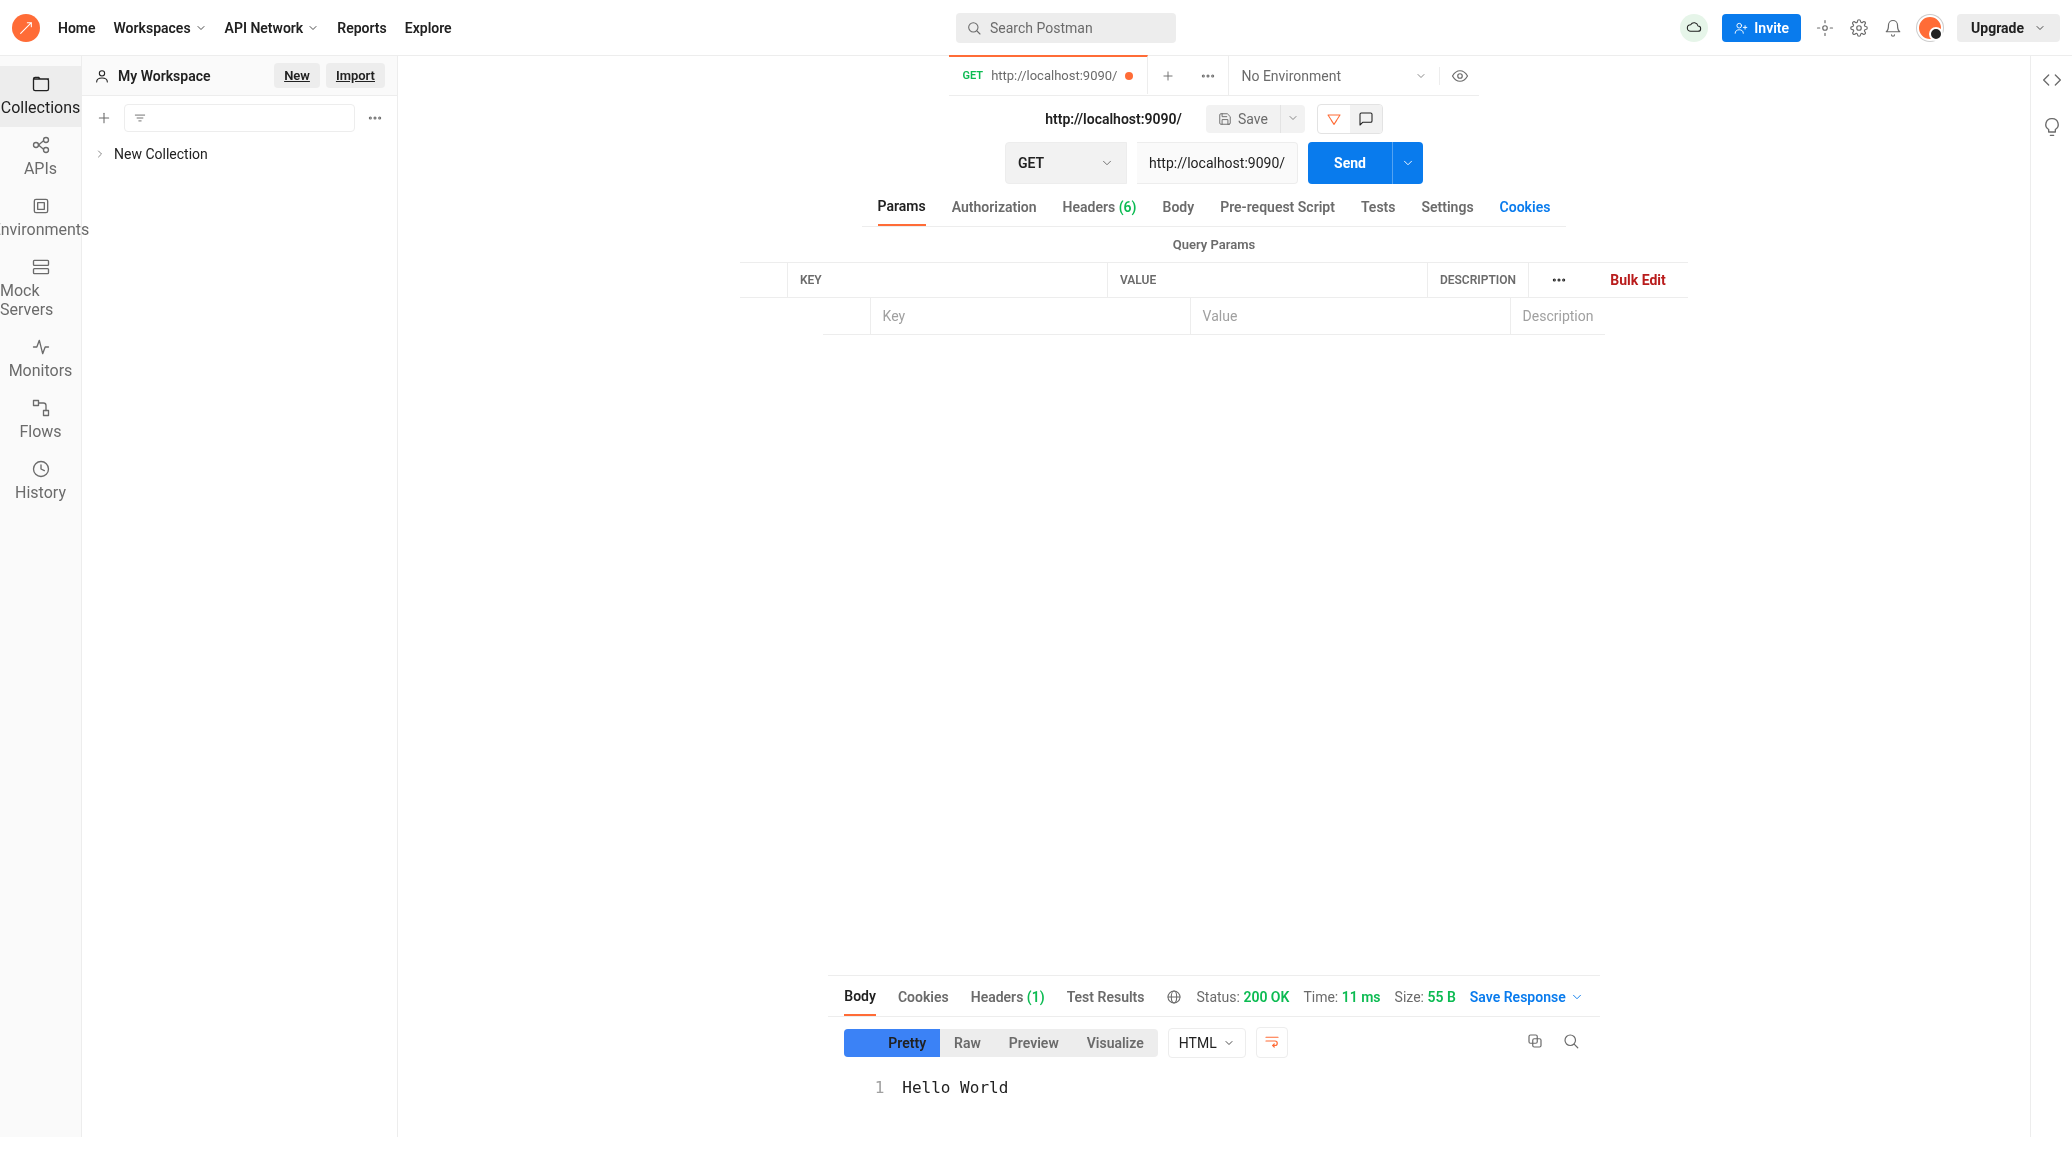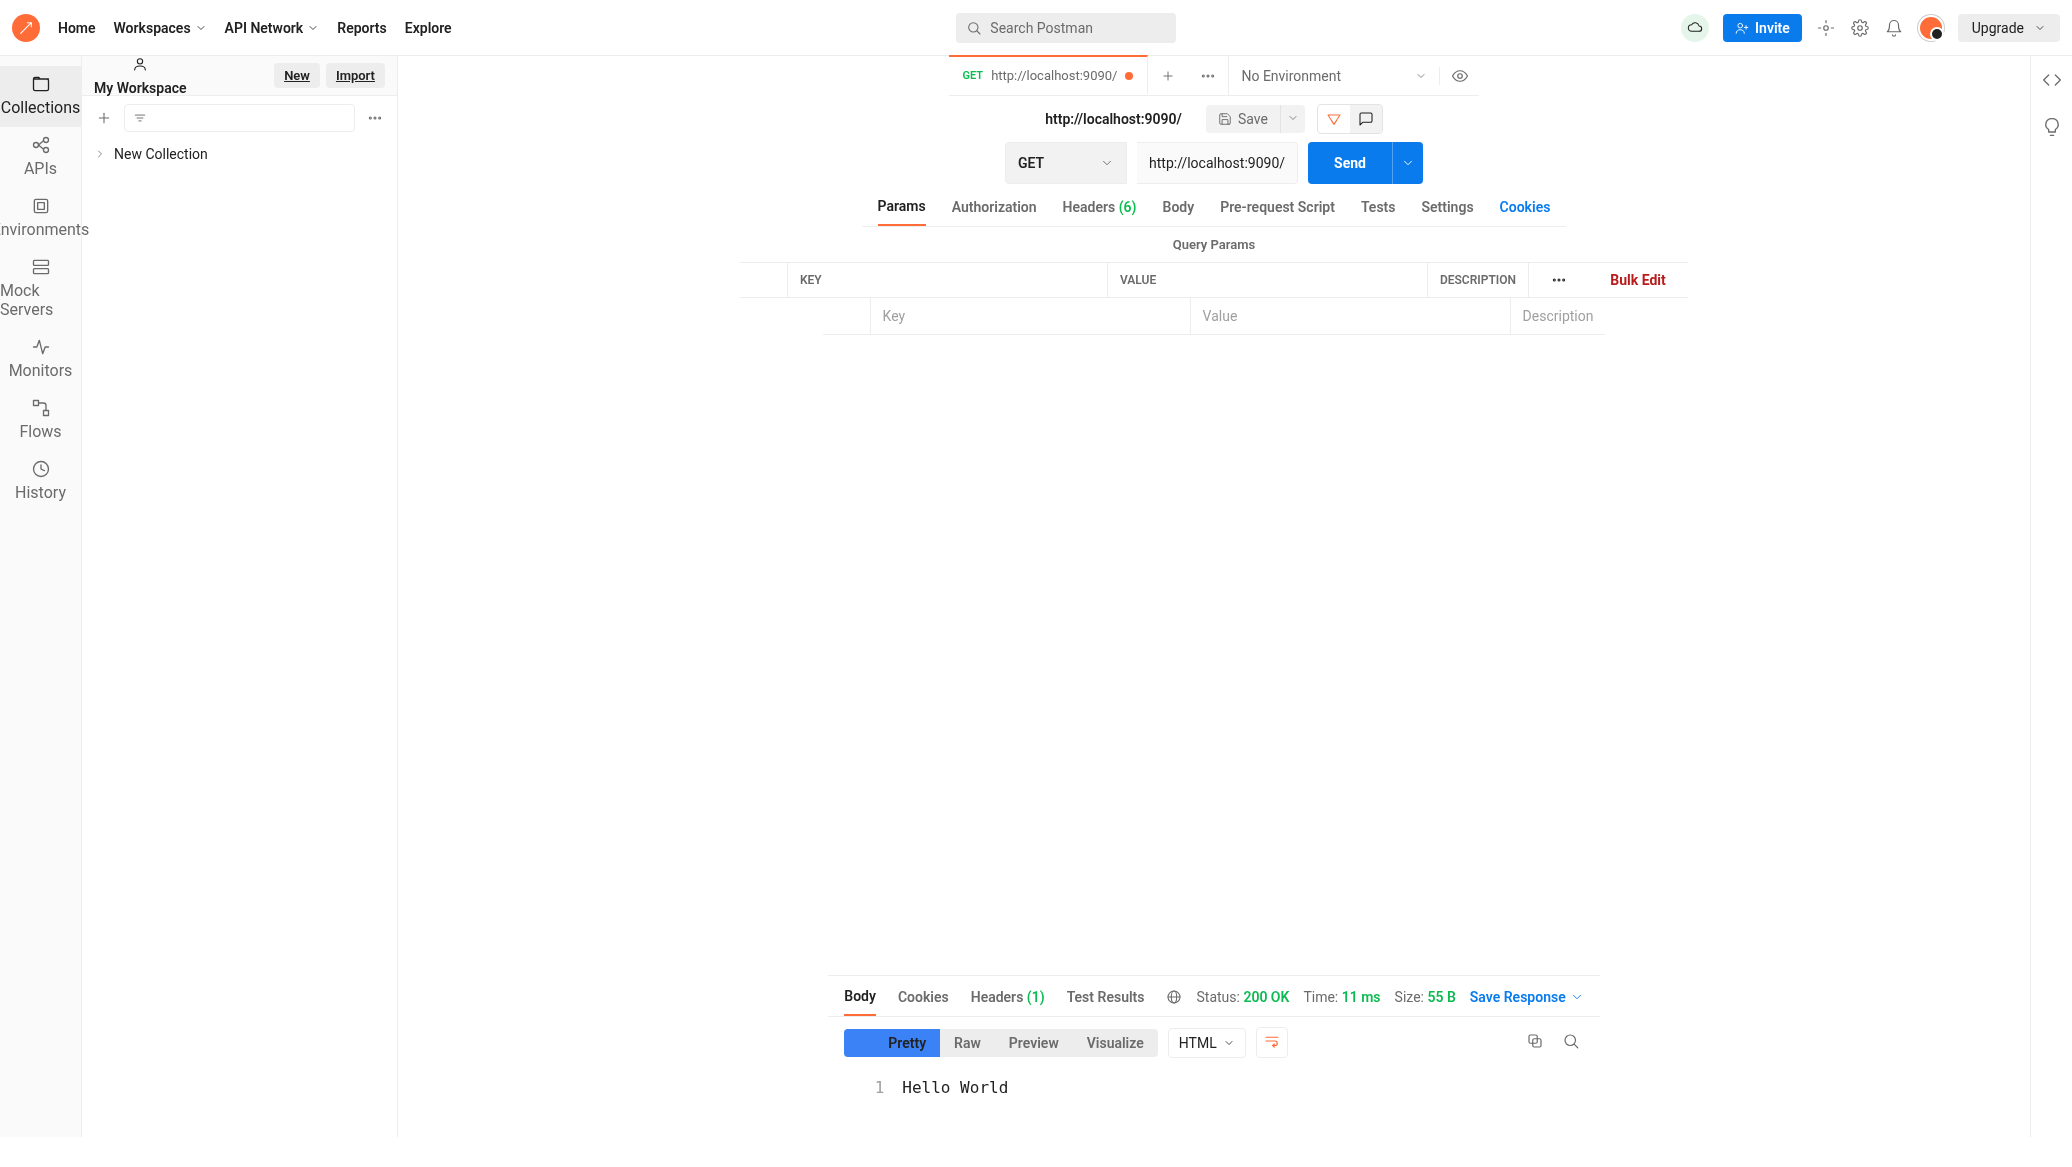--- a/index.html
+++ b/index.html
@@ -14,25 +14,25 @@
   .nav-item.plain { font-weight: 600; }
   .chevron { width: 12px; height: 12px; }
   .topnav-center { flex: 1; display: flex; justify-content: center; }
   .search-box { width: 220px; height: 30px; background: #ededed; border-radius: 4px; display: flex; align-items: center; padding: 0 10px; gap: 8px; color: #6b6b6b; }
   .topnav-right { display: flex; align-items: center; gap: 14px; }
   .sync-badge { width: 28px; height: 28px; border-radius: 50%; background: #e6f5e9; display: flex; align-items: center; justify-content: center; }
   .invite-btn { background: #097bed; color: #fff; border-radius: 4px; padding: 6px 12px; display: flex; align-items: center; gap: 6px; font-weight: 600; }
   .icon-btn { width: 20px; height: 20px; color: #6b6b6b; display: flex; align-items: center; justify-content: center; }
   .avatar { width: 26px; height: 26px; border-radius: 50%; background: #ff6c37; border: 2px solid #fff; box-shadow: 0 0 0 1px #ccc; position: relative; }
   .avatar::after { content:""; position:absolute; bottom:-2px; right:-2px; width:10px; height:10px; background:#212121; border-radius:50%; border:2px solid #fff; }
-  .upgrade-btn { background: #ededed; padding: 6px 14px; border-radius: 4px; display: flex; align-items: center; gap: 10px; color: #212121; font-weight: 400; }
+  .upgrade-btn { background: #ededed; padding: 6px 14px; border-radius: 4px; display: flex; align-items: center; gap: 10px; color: #212121; font-weight: 700; }
 
   
   .workspace-bar { height: 40px; display: flex; align-items: center; padding: 0 12px; background: #fafafa; border-bottom: 1px solid #ededed; }
-  .workspace-name { display: flex; align-items: center; gap: 8px; font-weight: 600; flex-direction: column; }
+  .workspace-name { display: flex; align-items: center; gap: 8px; font-weight: 600; }
   .ws-actions { margin-left: auto; display: flex; gap: 6px; }
   .ws-btn { background: #ededed; padding: 5px 10px; border-radius: 4px; font-weight: 600; font-size: 13px; text-decoration: underline; }
 
   
   .app-body { display: flex; height: calc(100vh - 86px); }
 
   .rail { width: 82px; background: #fafafa; border-right: 1px solid #ededed; display: flex; flex-direction: column; padding-top: 10px; }
   .rail-item { display: flex; flex-direction: column; align-items: center; gap: 4px; padding: 8px 0 10px; font-size: 16px; color: #6b6b6b; }
   .rail-item.active { background: #ededed; color: #212121; }
   .rail-item svg { width: 20px; height: 20px; }

